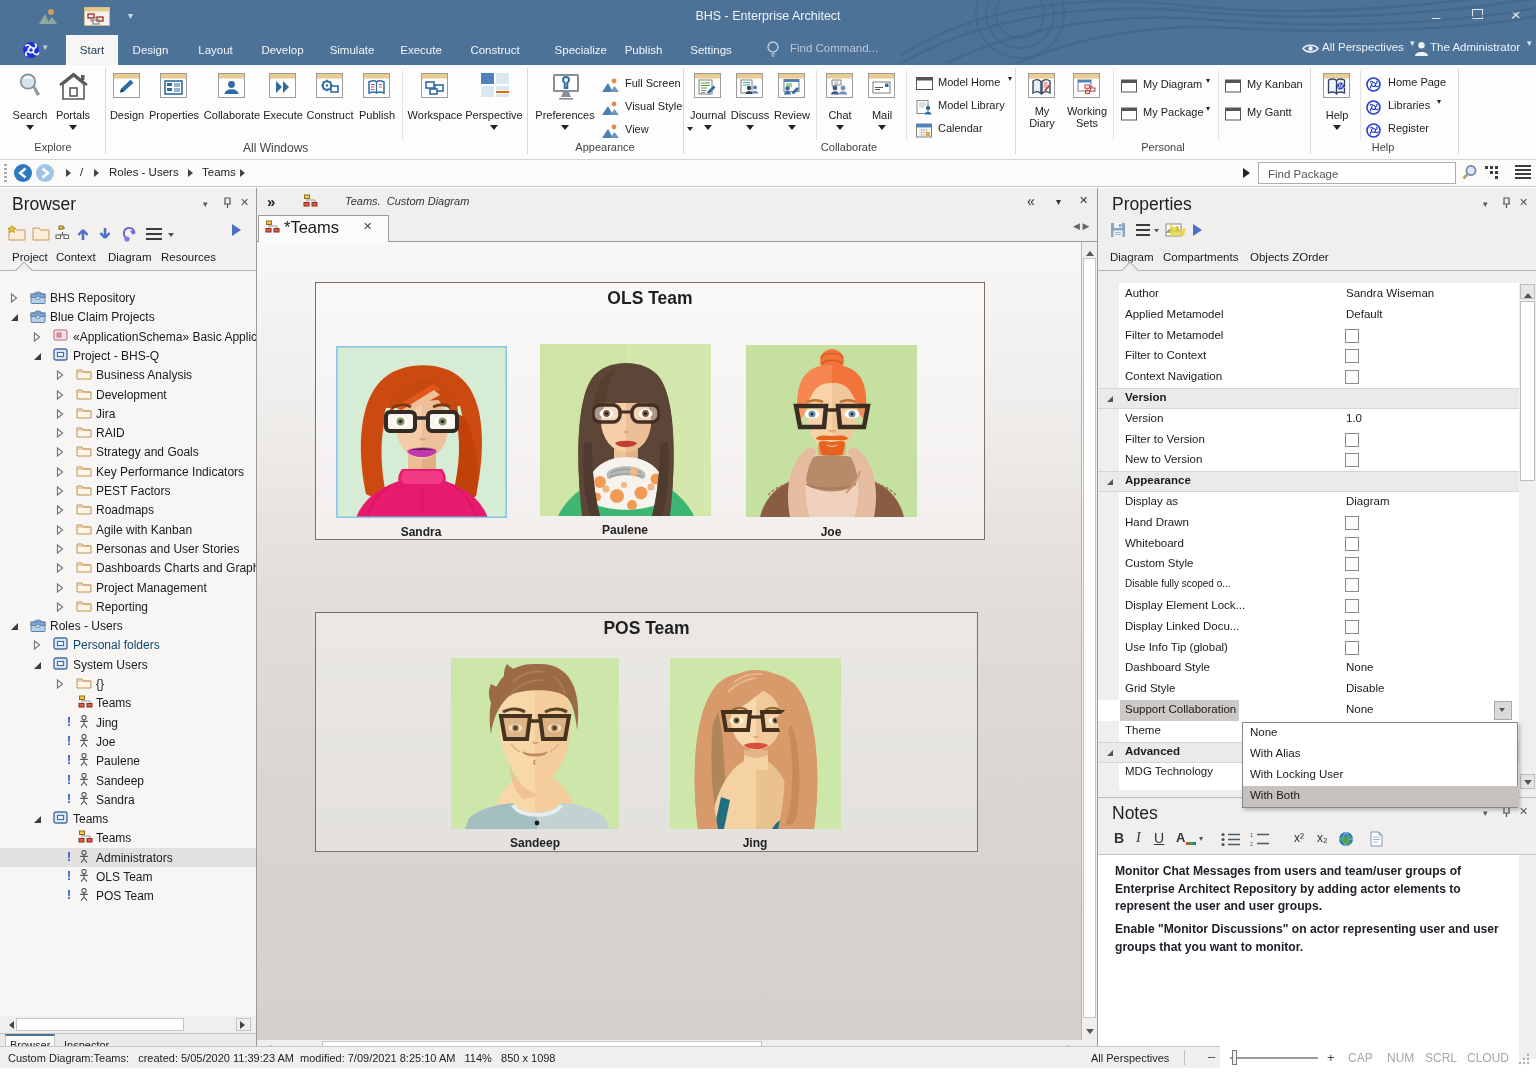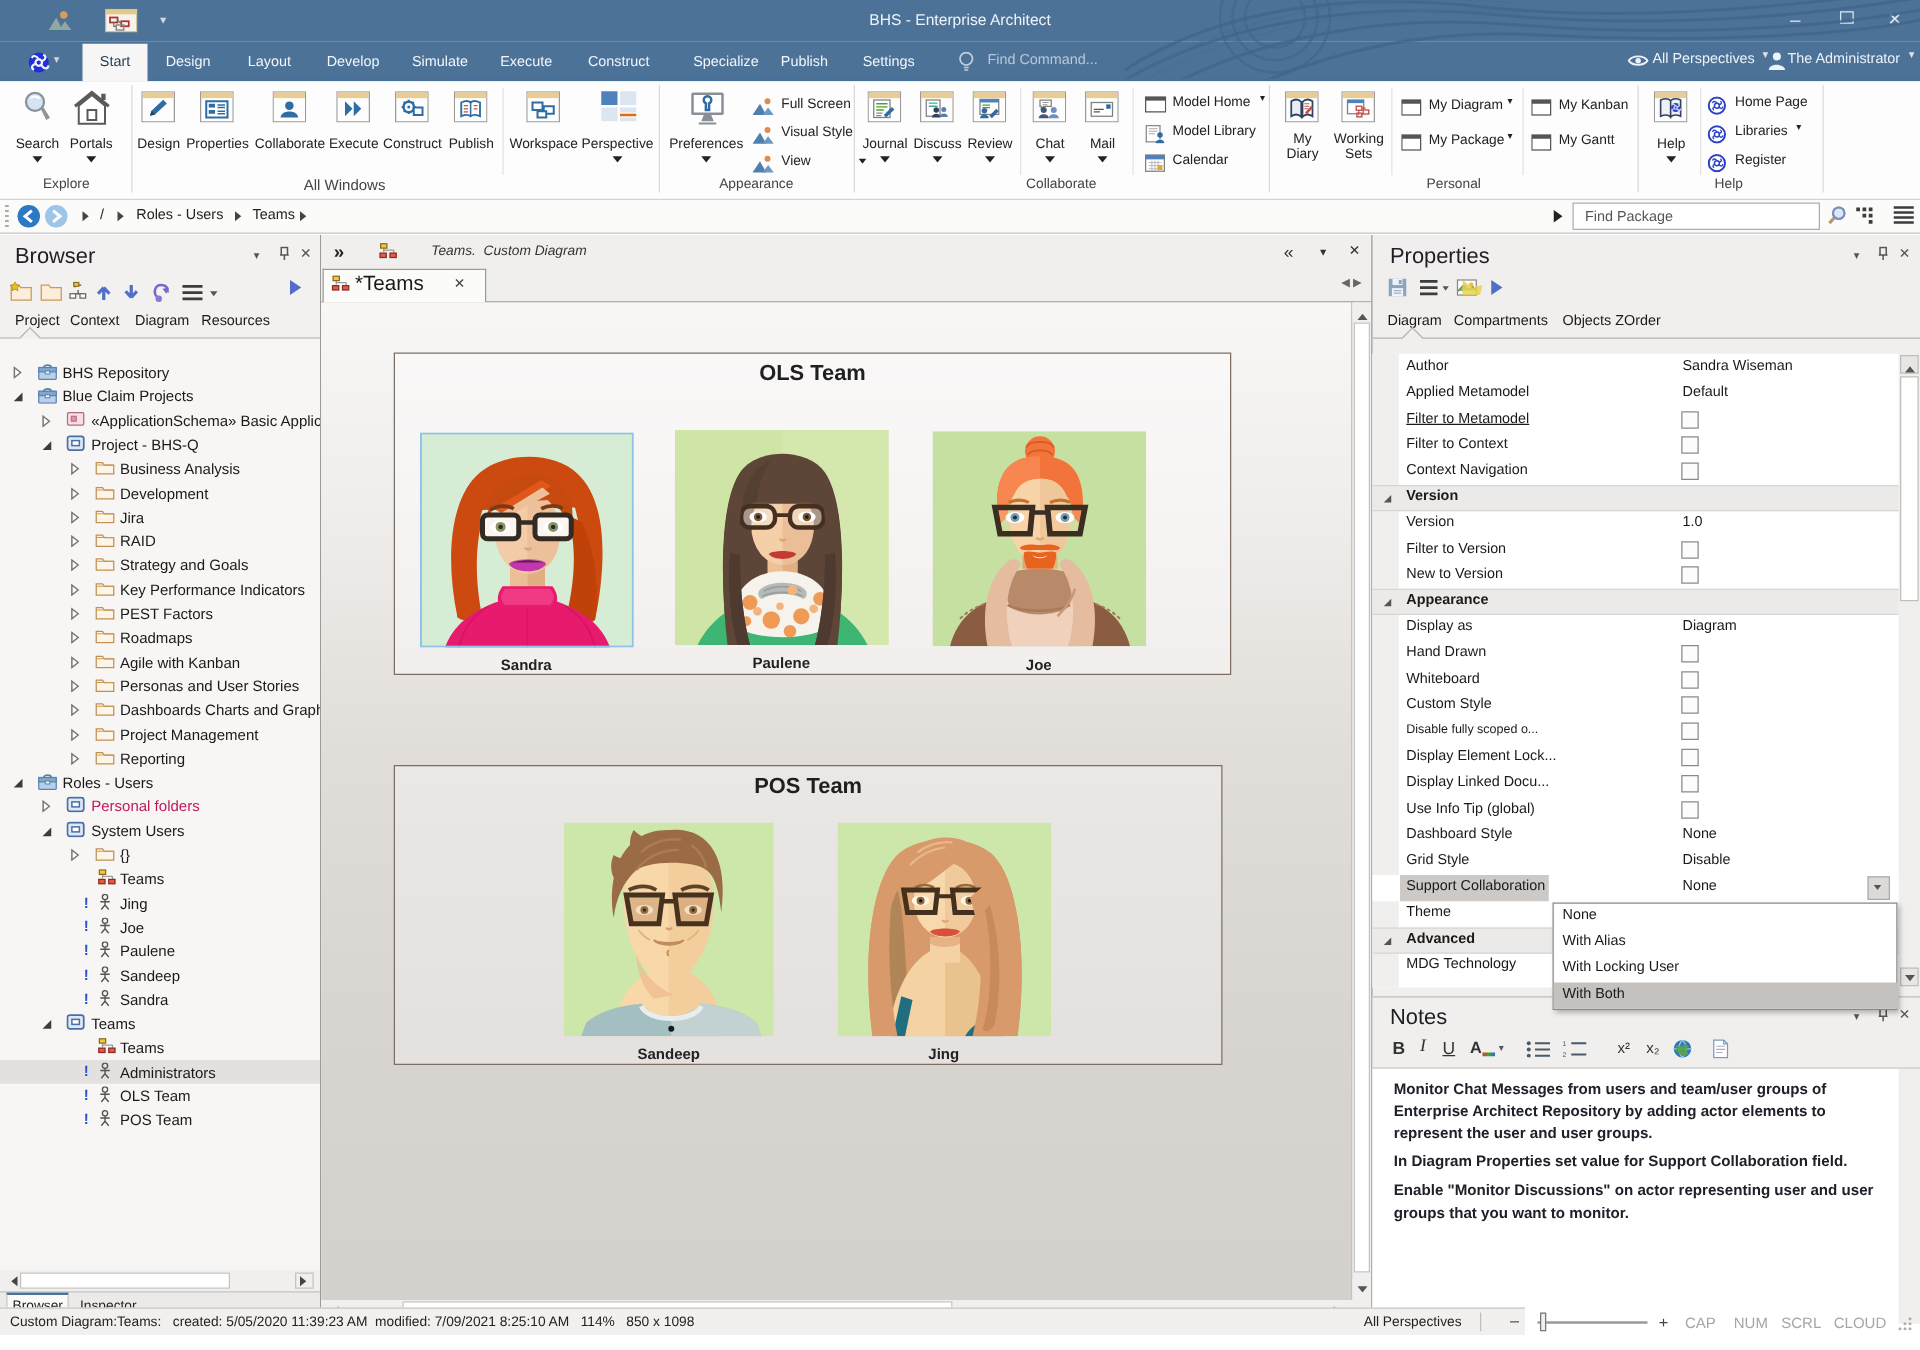--- a/index.html
+++ b/index.html
@@ -582,21 +582,21 @@
  <rect x="6.2" y="6.8" width="3.6" height="2.4" fill="#eef4fa" stroke="#5b83ad" stroke-width="0.8"></rect>
       </svg></div>
 <div class="abs tt" style="left:50px;top:431.10000000000014px;font-size:12px;color:#1a1a1a;">Roles - Users</div>
 <svg class="abs" style="left:33px;top:452.40000000000015px" width="8" height="10" viewBox="0 0 8 10">
       <path d="M1.5,1 L6.5,5 L1.5,9 Z" fill="#fff" stroke="#777" stroke-width="1.2"></path>
     </svg>
 <div class="abs tt" style="left:53px;top:449.40000000000015px;"><svg width="15" height="13" viewBox="0 0 15 13" style="vertical-align:-2px">
  <rect x="1" y="1" width="13" height="11" rx="2" fill="#dfe9f5" stroke="#4a6fa5" stroke-width="1.4"></rect>
  <rect x="4.5" y="4.5" width="6" height="4" fill="#fff" stroke="#4a6fa5" stroke-width="1.2"></rect>
       </svg></div>
-<div class="abs tt" style="left:73px;top:450.40000000000015px;font-size:12px;color:#be185d;">Personal folders</div>
+<div class="abs tt" style="left:73px;top:450.40000000000015px;font-size:12px;color:#0c4a6e;">Personal folders</div>
 <svg class="abs" style="left:33px;top:472.70000000000016px" width="9" height="9" viewBox="0 0 9 9">
       <path d="M8,1 V8 H1 Z" fill="#3c3c3c"></path>
     </svg>
 <div class="abs tt" style="left:53px;top:468.70000000000016px;"><svg width="15" height="13" viewBox="0 0 15 13" style="vertical-align:-2px">
  <rect x="1" y="1" width="13" height="11" rx="2" fill="#dfe9f5" stroke="#4a6fa5" stroke-width="1.4"></rect>
  <rect x="4.5" y="4.5" width="6" height="4" fill="#fff" stroke="#4a6fa5" stroke-width="1.2"></rect>
       </svg></div>
 <div class="abs tt" style="left:73px;top:469.70000000000016px;font-size:12px;color:#1a1a1a;">System Users</div>
 <svg class="abs" style="left:56px;top:491.00000000000017px" width="8" height="10" viewBox="0 0 8 10">
       <path d="M1.5,1 L6.5,5 L1.5,9 Z" fill="#fff" stroke="#777" stroke-width="1.2"></path>
@@ -958,21 +958,21 @@
 <div class="abs tt" style="left:65px;top:63px;font-size:11.5px;color:#1a1a1a;">Compartments</div>
 <div class="abs tt" style="left:152px;top:63px;font-size:11.5px;color:#1a1a1a;">Objects ZOrder</div>
 <div class="abs" style="left:0;top:82px;width:439px;height:1px;background:#b5b2af;"></div>
 <div class="abs" style="left:26px;top:76px;width:12px;height:12px;background:#f0efed;border-left:1px solid #b5b2af;border-top:1px solid #b5b2af;transform:rotate(45deg);"></div>
 <div class="abs" style="left:0;top:95px;width:421px;height:507px;background:#fff;"></div>
 <div class="abs" style="left:0;top:95px;width:21px;height:507px;background:#f0efed;"></div>
 <div class="abs tt" style="left:27px;top:99px;font-size:11.5px;color:#1a1a1a;">Author</div>
 <div class="abs tt" style="left:248px;top:99px;font-size:11.5px;color:#1a1a1a;">Sandra Wiseman</div>
 <div class="abs tt" style="left:27px;top:120px;font-size:11.5px;color:#1a1a1a;">Applied Metamodel</div>
 <div class="abs tt" style="left:248px;top:120px;font-size:11.5px;color:#1a1a1a;">Default</div>
-<div class="abs tt" style="left:27px;top:141px;font-size:11.5px;color:#1a1a1a;text-decoration:underline;">Filter to Metamodel</div>
+<div class="abs tt" style="left:27px;top:141px;font-size:11.5px;color:#1a1a1a;">Filter to Metamodel</div>
 <div class="abs" style="left:247px;top:141px;width:14px;height:14px;background:#fcfcfc;border:1px solid #8a8a8a;"></div>
 <div class="abs tt" style="left:27px;top:161px;font-size:11.5px;color:#1a1a1a;">Filter to Context</div>
 <div class="abs" style="left:247px;top:161px;width:14px;height:14px;background:#fcfcfc;border:1px solid #8a8a8a;"></div>
 <div class="abs tt" style="left:27px;top:182px;font-size:11.5px;color:#1a1a1a;">Context Navigation</div>
 <div class="abs" style="left:247px;top:182px;width:14px;height:14px;background:#fcfcfc;border:1px solid #8a8a8a;"></div>
 <div class="abs" style="left:0;top:200px;width:421px;height:21px;background:#eceae8;border-top:1px solid #d8d6d4;border-bottom:1px solid #d8d6d4;"></div>
 <svg class="abs" style="left:8px;top:207px" width="8" height="8" viewBox="0 0 8 8">
       <path d="M7,1 V7 H1 Z" fill="#555"></path>
     </svg>
 <div class="abs tt" style="left:27px;top:203px;font-size:11.5px;font-weight:bold;color:#1a1a1a;">Version</div>
@@ -1068,21 +1068,20 @@
       </svg>
 <svg class="abs" style="left:272px;top:33px" width="13" height="16" viewBox="0 0 13 16">
      <path d="M1,1 h8 l3,3 v11 h-11 Z" fill="#fff" stroke="#7a9ac0"></path>
         <path d="M9,1 v3 h3" fill="none" stroke="#7a9ac0"></path>
      <path d="M3,6 h7 M3,8.5 h7 M3,11 h5" stroke="#aac" stroke-width="0.9"></path>
       </svg>
 <div class="abs" style="left:0;top:56px;width:439px;height:1px;background:#c6c4c1;"></div>
 <div class="abs" style="left:0;top:57px;width:421px;height:204px;background:#fff;color:#20202a;font-weight:bold;font-size:12.1px;">
 <div style="padding:8px 16px 0 17px;line-height:17.6px;">
 <p style="margin-bottom:5.5px;">Monitor Chat Messages from users and team/user groups of Enterprise Architect Repository by adding actor elements to represent the user and user groups.</p>
-<p style="margin-bottom:5.5px;">In Diagram Properties set value for Support Collaboration field.</p>
 <p style="margin-bottom:5.5px;">Enable "Monitor Discussions" on actor representing user and user groups that you want to monitor.</p>
 </div>
       </div>
 <div class="abs" style="left:421px;top:57px;width:18px;height:204px;background:#f0efed;"></div>
 </div>
 </div>
 <div class="abs" style="left:0;top:1046px;width:1220px;height:22px;background:#f1f0ee;border-top:1px solid #c8c6c3;">
 <div class="abs tt" style="left:8px;top:5px;font-size:11px;color:#222;">Custom Diagram:Teams: &nbsp; created: 5/05/2020 11:39:23 AM &nbsp;modified: 7/09/2021 8:25:10 AM &nbsp; 114% &nbsp; 850 x 1098</div>
 <div class="abs tt" style="left:1091px;top:5px;font-size:11px;color:#222;">All Perspectives</div>
 <div class="abs" style="left:1184px;top:3px;width:1px;height:15px;background:#c0beba;"></div>

